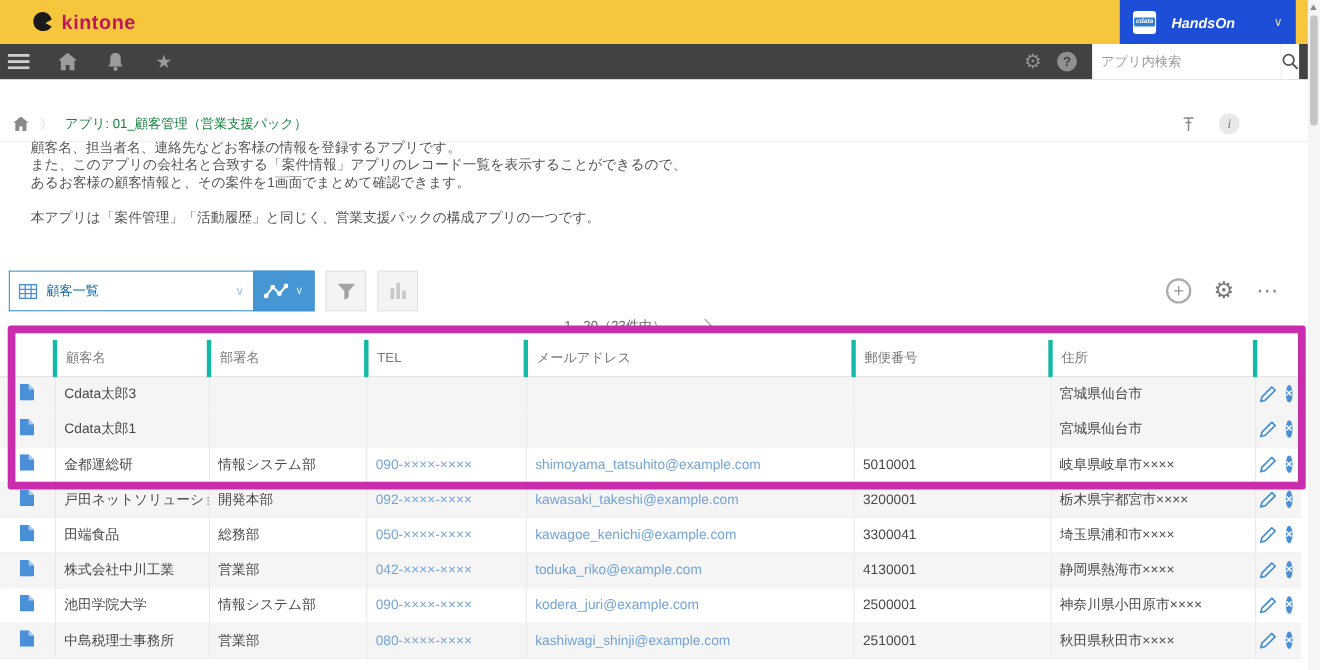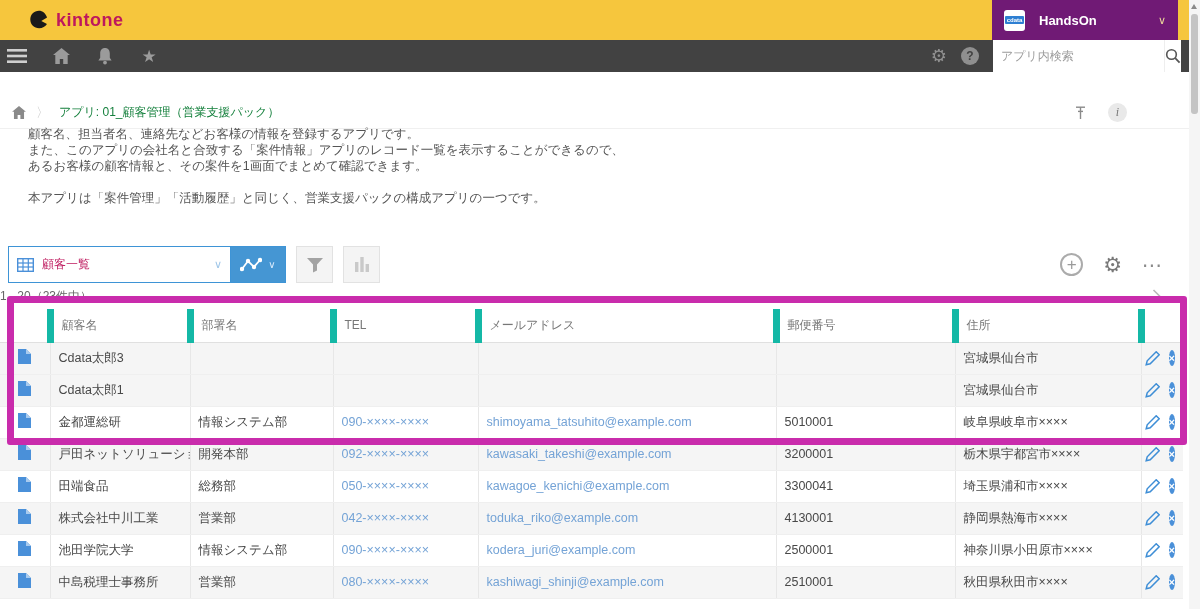--- a/index.html
+++ b/index.html
@@ -5,21 +5,21 @@
   * { margin:0; padding:0; box-sizing:border-box; }
   html,body { background:#fff; }
   body { font-family:"Liberation Sans","DejaVu Sans",sans-serif; }
   .page { position:relative; width:1200px; height:609px; background:#fff; overflow:hidden; }
 
   
   .topbar { position:absolute; left:0; top:0; width:1189px; height:40px; background:#f6c63d; display:flex; align-items:center; }
   .brand { display:flex; align-items:center; margin-left:28px; gap:6px; }
   .brand-bird { width:22px; height:22px; }
   .brand-text { font-size:18px; font-weight:bold; color:#be185d; letter-spacing:0.5px; }
-  .user-badge { position:absolute; right:11px; top:0; height:40px; width:186px; background:#701a75; display:flex; align-items:center; padding:0 12px; }
+  .user-badge { position:absolute; right:11px; top:0; height:40px; width:160px; background:#1d4ed8; display:flex; align-items:center; padding:0 12px;font-style:italic; }
   .user-logo { width:21px; height:21px; background:#fff; border-radius:3px; display:flex; align-items:center; justify-content:center; margin-right:14px; }
   .user-logo span { color:#2e7fd2; background:#2e7fd2; color:#fff; font-size:6px; font-weight:bold; padding:1px 2px; border-radius:1px; }
   .user-name { color:#fff; font-size:13px; font-weight:bold; flex:1; }
   .user-caret { color:#ecd79a; font-size:11px; }
 
   
   .navbar { position:absolute; left:0; top:40px; width:1189px; height:32px; background:#424242; display:flex; align-items:center; }
   .nav-left { display:flex; align-items:center; gap:22px; padding-left:6px; }
   .nav-icon { display:inline-flex; align-items:center; justify-content:center; width:22px; height:22px; color:#9b9b9b; }
   .nav-icon svg { display:block; }
@@ -47,38 +47,38 @@
   .info-circle { width:19px; height:19px; border-radius:50%; background:#e9e9e9; color:#777; font-size:12px; font-style:italic; font-family:"Liberation Serif","DejaVu Serif",serif; display:flex; align-items:center; justify-content:center; }
 
   
   .description { position:absolute; left:0; top:116px; width:1189px; padding:10px 0 0 28px; }
   .desc-line { font-size:12.5px; color:#555; line-height:16px; min-height:16px; white-space:pre; }
   .desc-link { color:#4a9bd5; cursor:pointer; }
 
   
   .toolbar { position:absolute; left:8px; top:246px; width:1175px; height:37px; display:flex; align-items:center; }
   .view-select { display:flex; align-items:center; width:222px; height:37px; background:#fff; border:1px solid #3e94d6; border-right:0; padding:0 8px; cursor:pointer; }
-  .view-label { font-size:12px; color:#be185d; margin-left:8px; flex:1; }
+  .view-label { font-size:12px; color:#0369a1; margin-left:8px; flex:1; }
   .view-caret { color:#9fc6e8; font-size:11px; }
   .graph-btn { width:56px; height:37px; background:#4596d3; display:flex; align-items:center; justify-content:center; gap:6px; border:1px solid #3e94d6; cursor:pointer; }
   .graph-caret { color:#d8eafb; font-size:10px; }
   .sq-btn { width:37px; height:37px; background:#f4f4f4; border:1px solid #e2e2e2; display:flex; align-items:center; justify-content:center; margin-left:10px; cursor:pointer; }
   .toolbar-right { margin-left:auto; display:flex; align-items:center; gap:20px; padding-right:20px; }
   .plus-circle { width:23px; height:23px; border-radius:50%; border:2px solid #ababab; color:#9a9a9a; font-size:17px; line-height:19px; text-align:center; cursor:pointer; }
   .gear2 { font-size:21px; color:#787878; line-height:1; cursor:pointer; }
   .more-dots { font-size:20px; color:#8a8a8a; letter-spacing:1px; cursor:pointer; }
 
   
-  .pager { position:absolute; left:0; top:283px; width:1183px; height:26px; display:flex; align-items:center; justify-content:space-between; }
+  .pager { position:absolute; left:0; top:283px; width:1183px; height:26px; display:flex; align-items:center; justify-content:center; }
   .pager-range { font-size:12px; color:#666; }
   .pager-next { margin-left:34px; margin-right:22px; color:#bbb; display:flex; cursor:pointer; }
 
   
   .record-table { position:absolute; left:0; top:309px; width:1183px; border-collapse:collapse; table-layout:fixed; background:#fff; }
-  .record-table th { height:33px; font-size:12px; font-weight:normal; color:#777; text-align:left; padding:0 8px; border-right:7px solid #14b8a6; border-bottom:1px solid #e0e0e0; background:#fff; }
+  .record-table th { height:33px; font-size:12px; font-weight:normal; color:#777; text-align:left; padding:0 8px; border-right:4px solid #14b8a6; border-bottom:1px solid #e0e0e0; background:#fff; }
   .record-table th.no-r, .record-table td.no-r { border-right:0; }
   .record-table td { height:32px; font-size:12.5px; color:#484848; padding:0 8px; border-right:1px solid #e7e7e7; border-bottom:1px solid #efefef; overflow:hidden; white-space:nowrap; }
   .record-table tr.odd td { background:#f5f5f5; }
   .record-table tr.even td { background:#fff; }
   .c-icon { text-align:center; }
   .doc-icon { display:inline-flex; cursor:pointer; }
   .cell-link { color:#74a3d6; cursor:pointer; }
   .actions-cell { text-align:right; }
   .actions-wrap { display:flex; align-items:center; justify-content:flex-end; gap:9px; }
   .edit-icon { display:inline-flex; cursor:pointer; }

